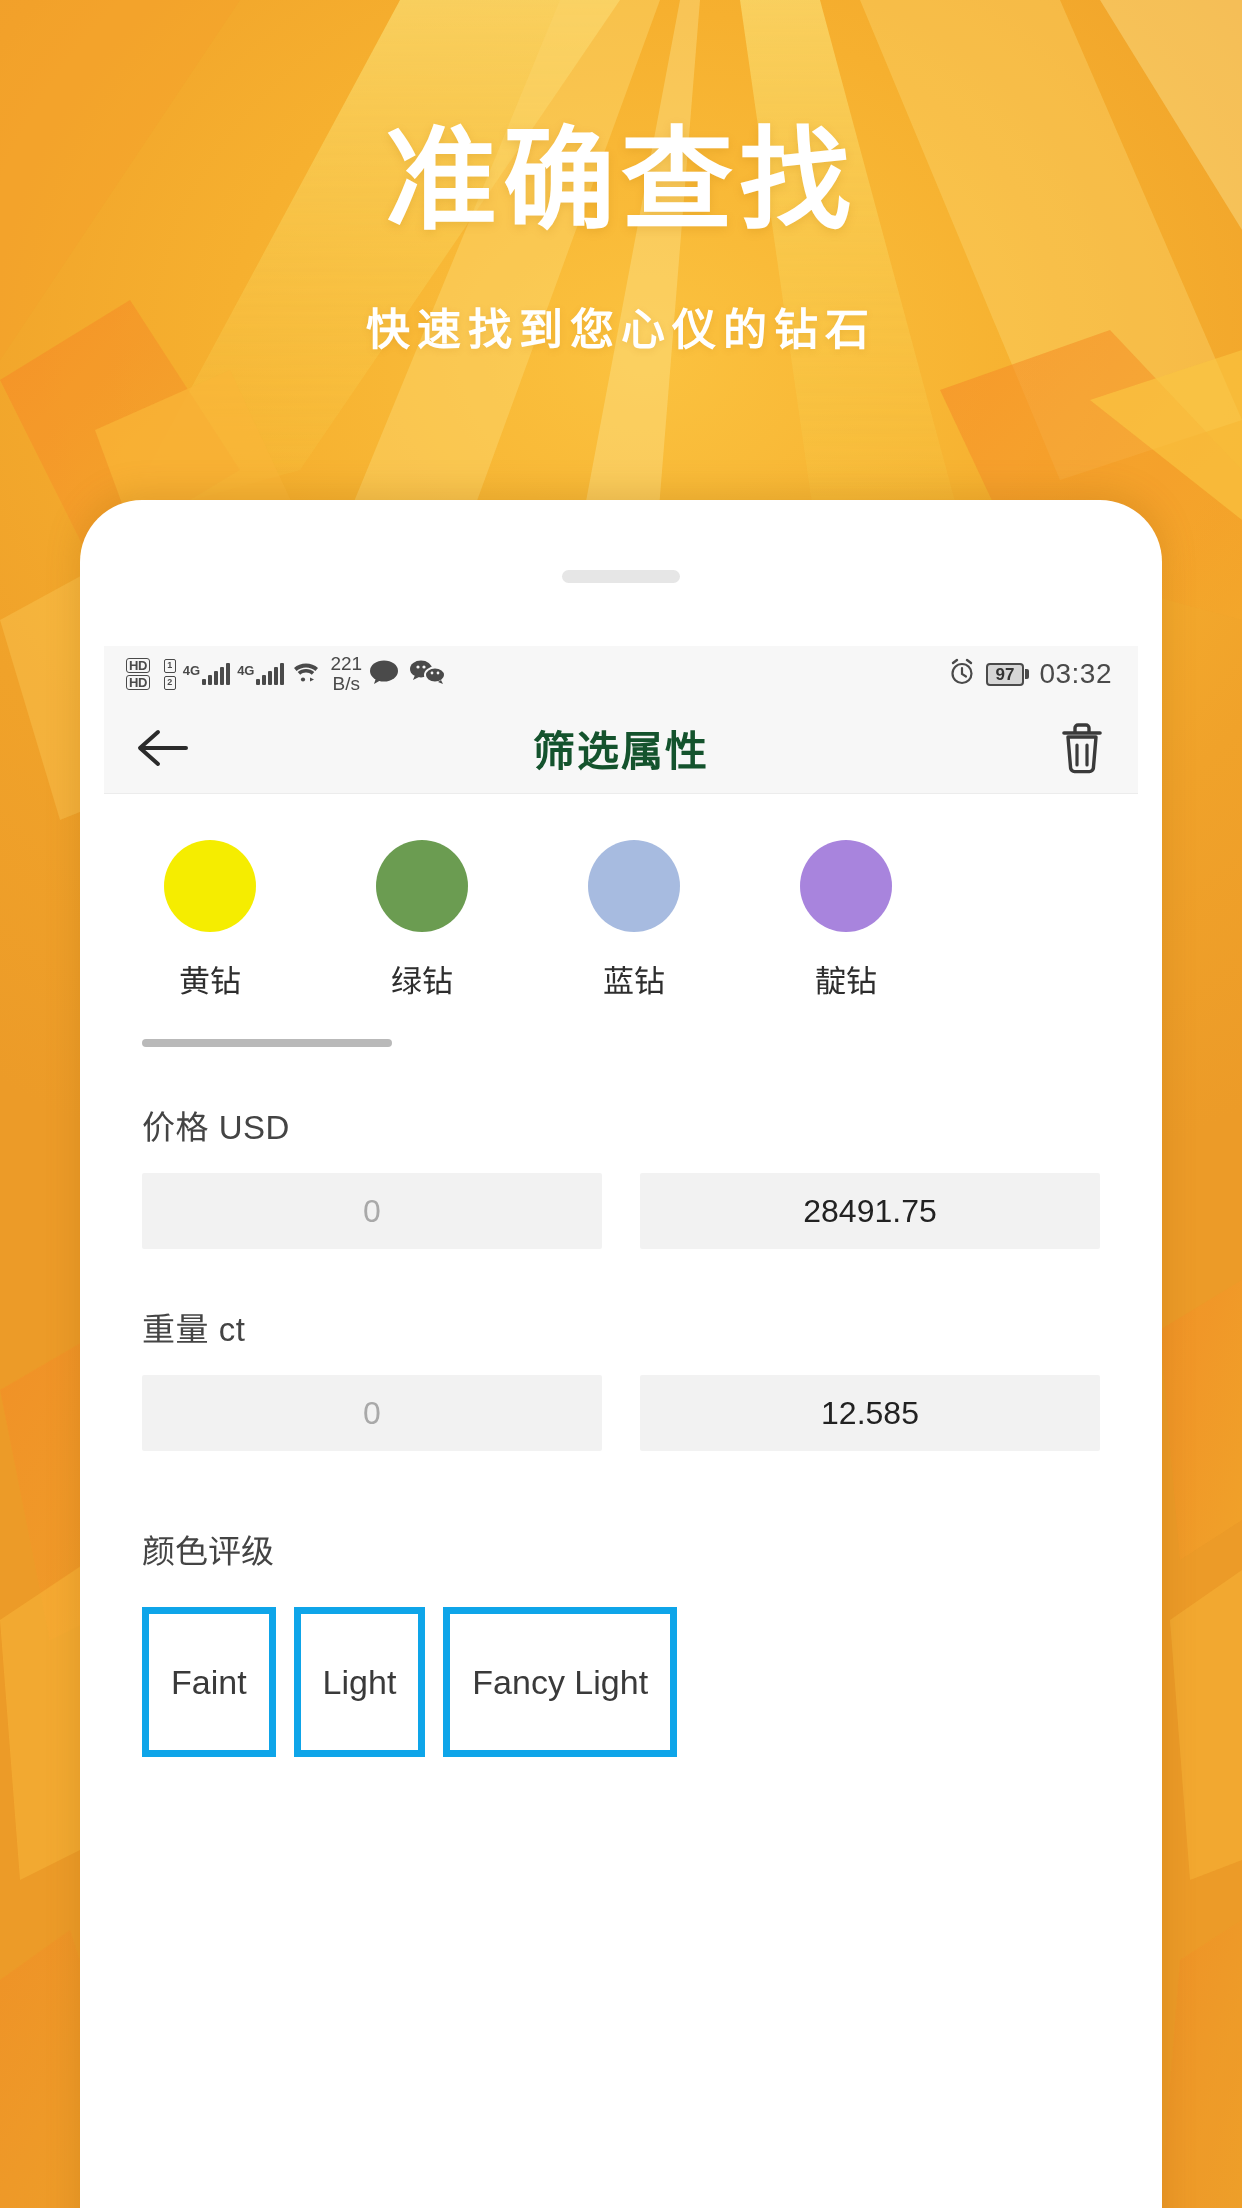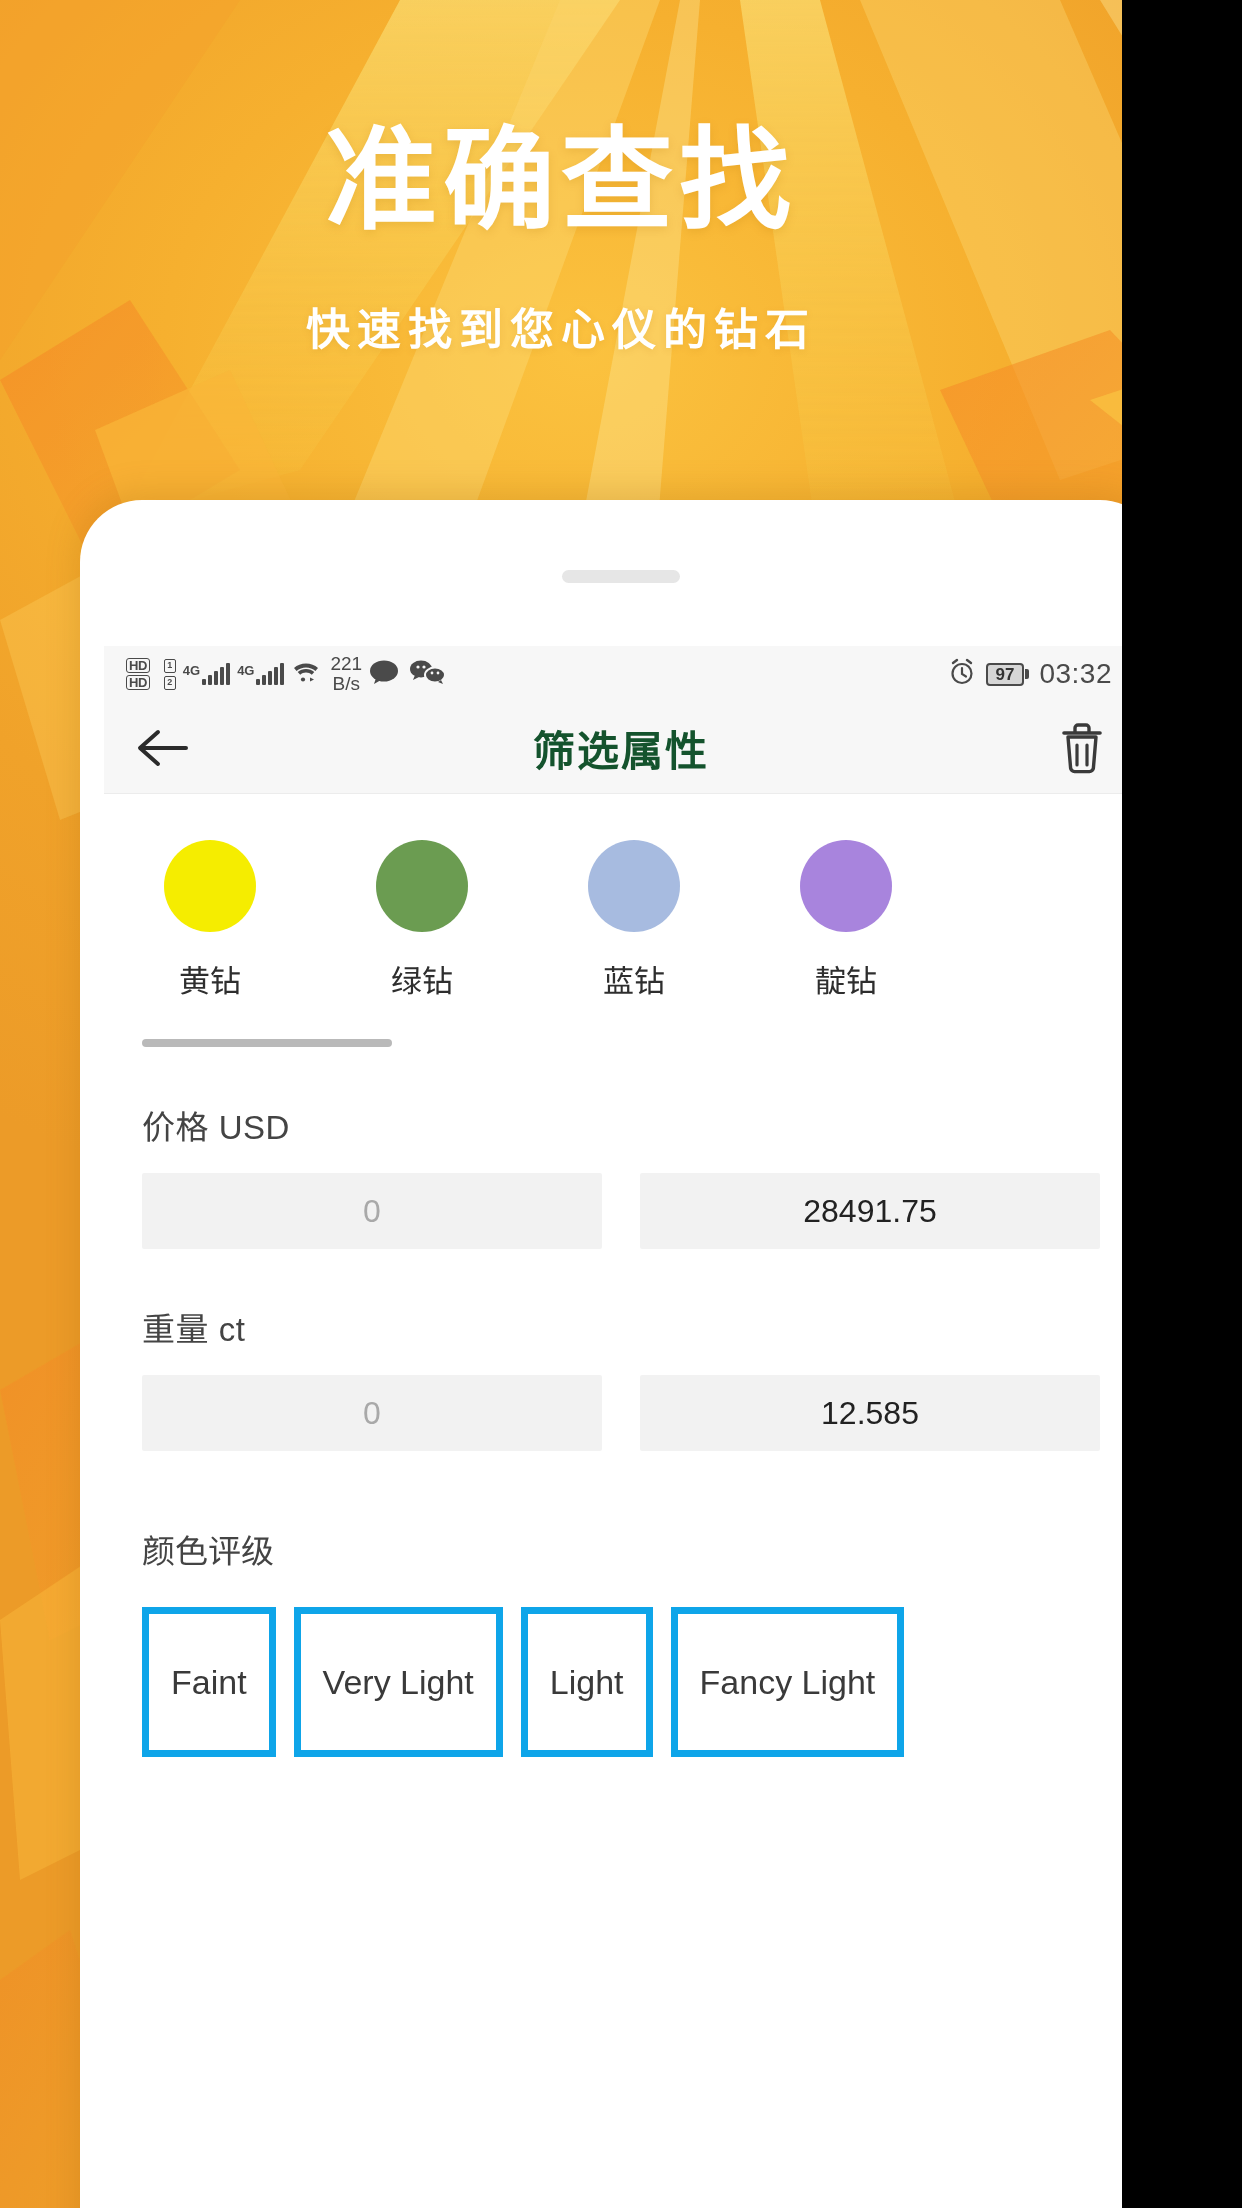--- a/index.html
+++ b/index.html
@@ -2,21 +2,21 @@
 <html lang="zh-CN"><head>
 <meta charset="utf-8">
 <style>
   html, body {
     margin: 0;
     padding: 0;
     background: #000;
   }
   #stage {
     position: relative;
-    width: 1122px;
+    width: 1242px;
     height: 2208px;
     overflow: hidden;
     font-family: "Liberation Sans", "DejaVu Sans", sans-serif;
     background: #f0a92c;
   }
 
   
   .bg-base {
     position: absolute;
     inset: 0;
@@ -479,21 +479,20 @@
         <div class="range-row">
           <input class="range-input" type="text" placeholder="0" style="">
           <input class="range-input" type="text" placeholder="0" value="12.585" style="">
         </div>
       </div>
 
       <div class="section">
         <div class="grade-label">颜色评级</div>
         <div class="grade-row">
           <div class="grade-cell">Faint</div>
-          <div class="grade-cell">Very Light</div>
           <div class="grade-cell">Light</div>
           <div class="grade-cell">Fancy Light</div>
         </div>
       </div>
 
     </div>
   </div>
 </div>
 
 </body></html>

